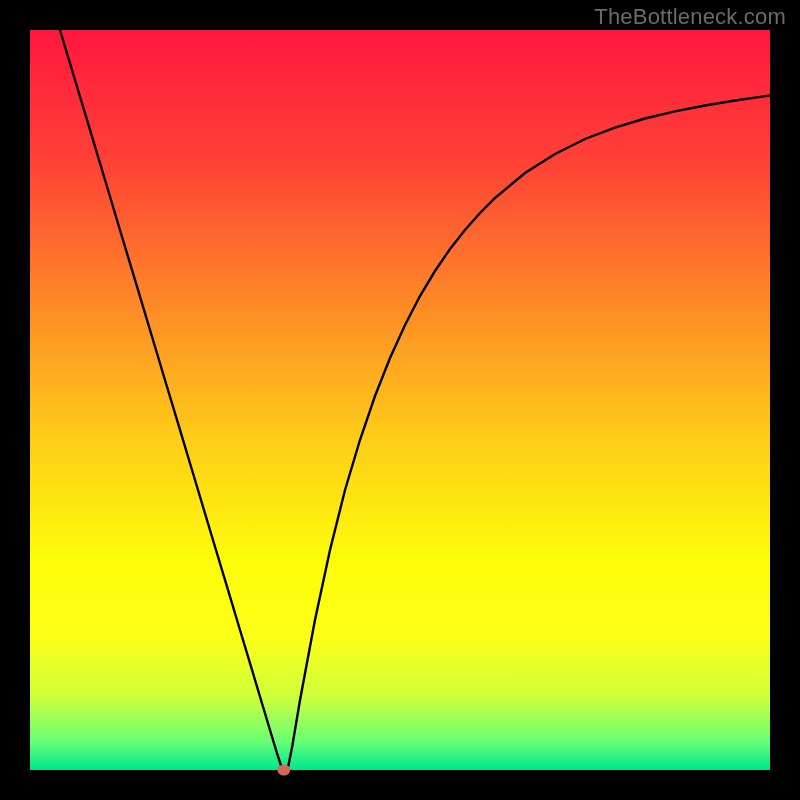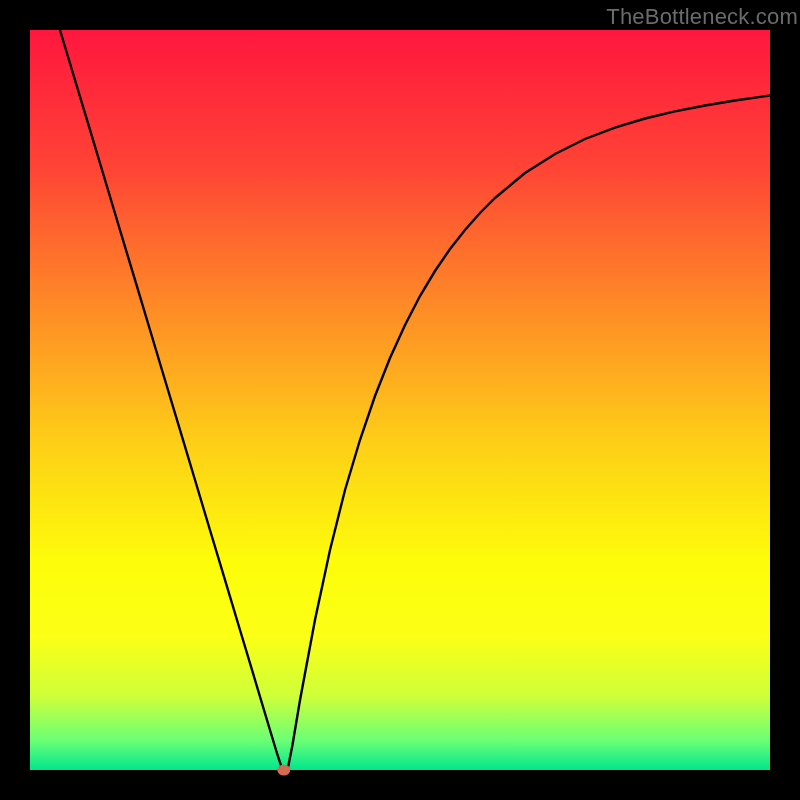--- a/index.html
+++ b/index.html
@@ -15,21 +15,21 @@
     position: relative;
     width: 800px;
     height: 800px;
   }
   svg {
     display: block;
   }
   .watermark {
     position: absolute;
     top: 4px;
-    right: 2px;
+    right: 14px;
     font-size: 22px;
     font-weight: 500;
     color: #6b6b6b;
     letter-spacing: 0.2px;
     user-select: none;
   }
 </style>
 </head>
 <body>
 

